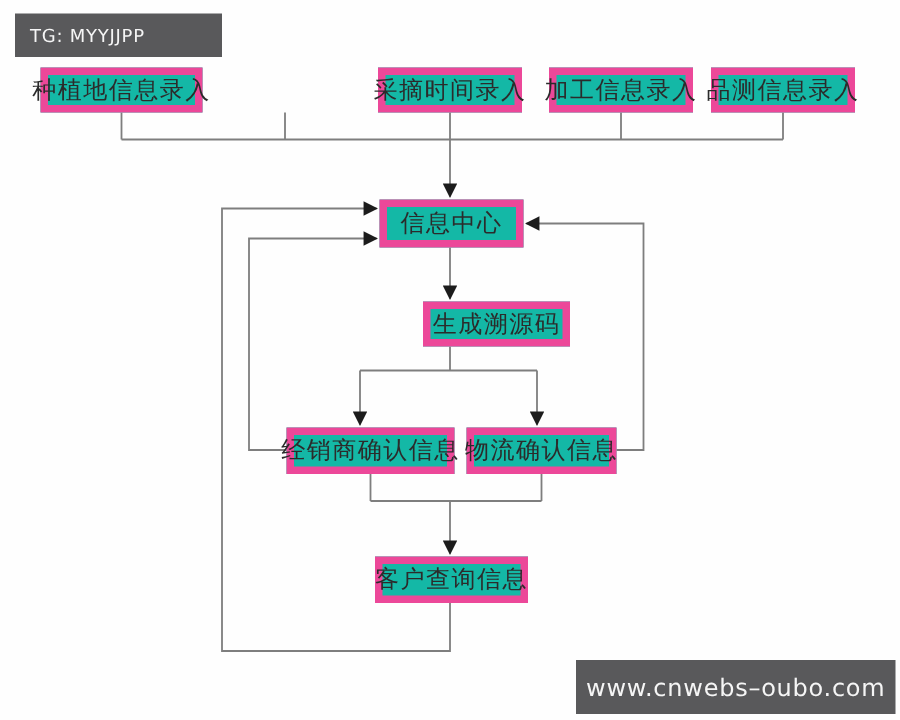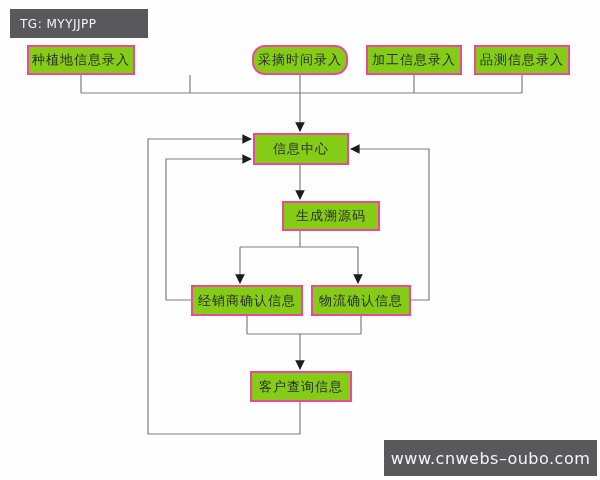--- a/index.html
+++ b/index.html
@@ -21,32 +21,32 @@
     padding-left:10px;font-size:12px;letter-spacing:0.5px;
   }
   .badge.footer{
     left:384px;top:440px;width:213px;height:36px;
     justify-content:center;font-size:16px;letter-spacing:0.5px;
   }
   svg.connectors{position:absolute;left:0;top:0;}
   .node{
     position:absolute;
     box-sizing:border-box;
-    border:2px solid #ec4899;
-    background:#84cc16;
+    border:5px solid #ec4899;
+    background:#14b8a6;
     display:flex;align-items:center;justify-content:center;
-    font-size:13px;
+    font-size:16px;
     color:#2b2b2b;
     letter-spacing:1px;
     white-space:nowrap;
   }
   
   .n-planting  {left:27px; top:45px; width:108px;height:30px;}
   .n-weather   {left:143px;top:45px; width:94px; height:30px;}
-  .n-picking   {left:252px;top:45px; width:96px; height:30px;border-radius:13px;}
+  .n-picking   {left:252px;top:45px; width:96px; height:30px;}
   .n-processing{left:366px;top:45px; width:96px; height:30px;}
   .n-testing   {left:474px;top:45px; width:96px; height:30px;}
   
   .n-center    {left:253px;top:133px;width:96px; height:32px;}
   .n-trace     {left:251px;top:201px;width:98px; height:30px;margin-left:31px;}
   .n-dealer    {left:191px;top:285px;width:112px;height:31px;}
   .n-logistics {left:311px;top:285px;width:100px;height:31px;}
   .n-customer  {left:250px;top:371px;width:102px;height:31px;}
 </style>
 </head>

